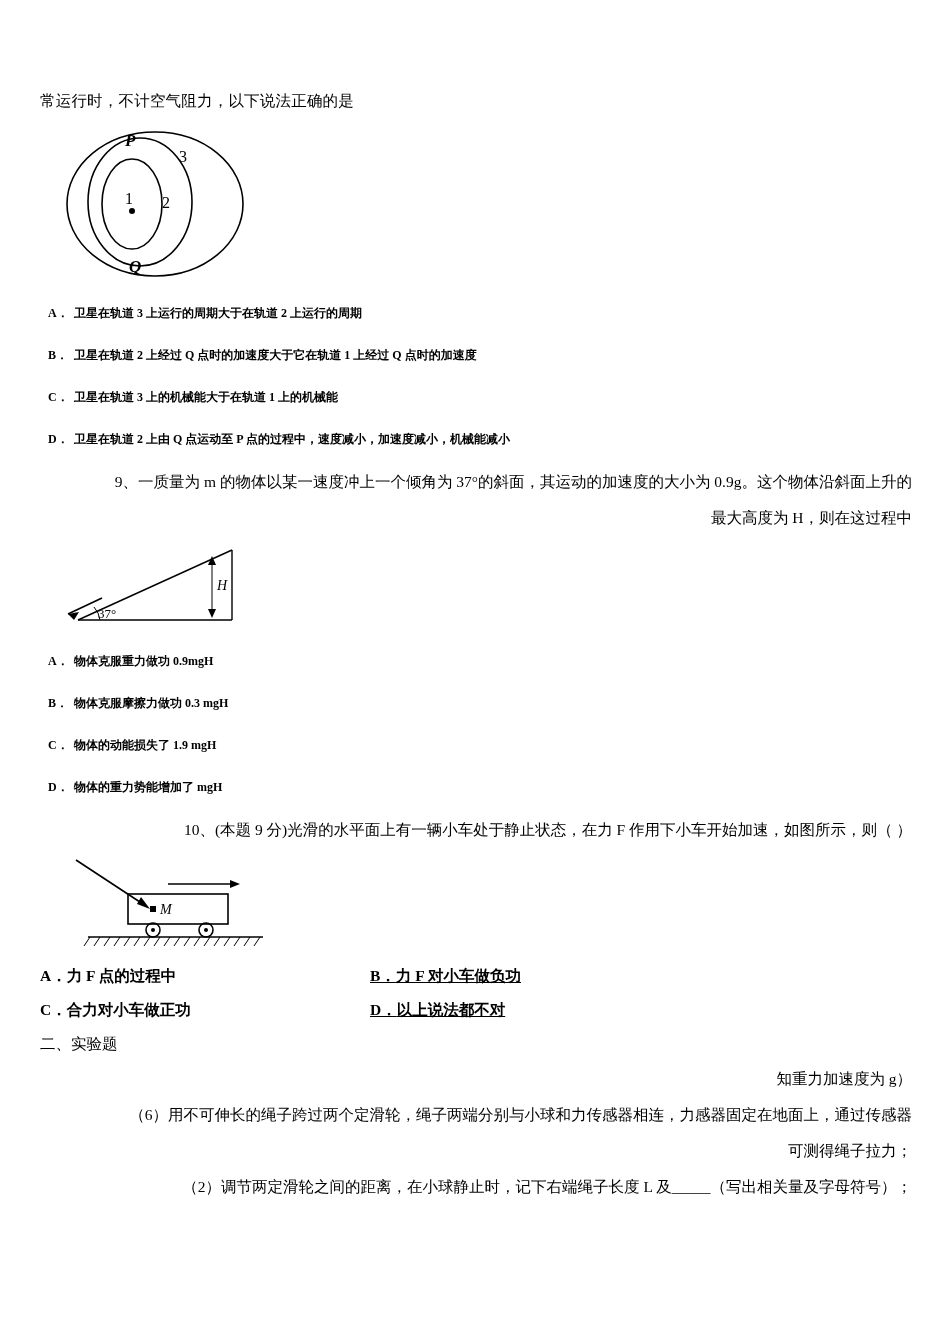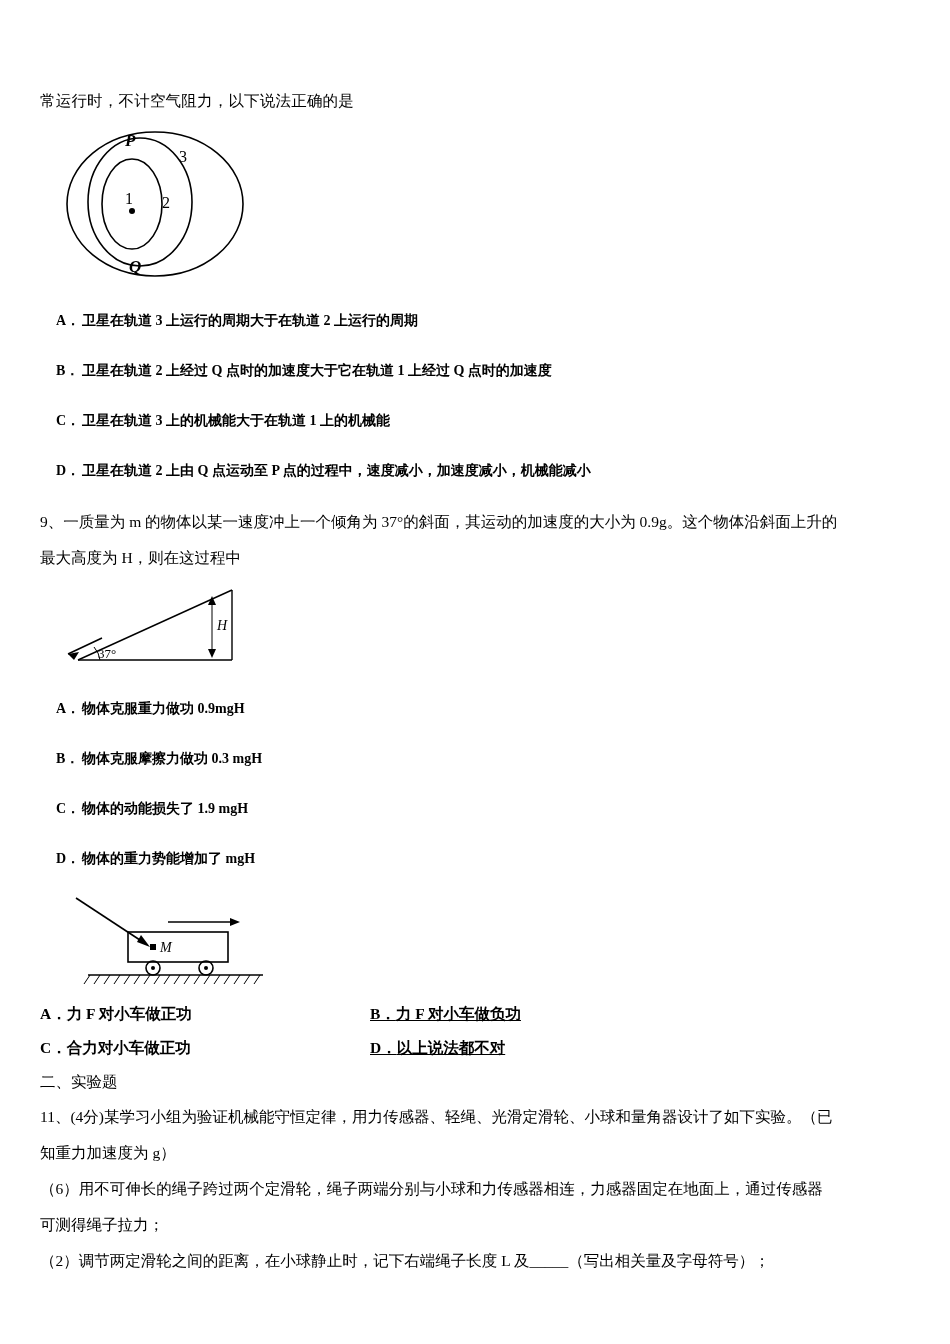--- a/index.html
+++ b/index.html
@@ -29,23 +29,23 @@
     top: 84px;
     width: 872px;
   }
   .ptext {
     font-size: 15.5px;
     line-height: 34px;
     margin: 0;
     letter-spacing: 0.2px;
   }
   .opt {
-    font-size: 14px;
-    line-height: 34px;
-    margin: 16px;
+    font-size: 12px;
+    line-height: 34px;
+    margin: 8px;
     font-weight: bold;
   }
   .opt .lbl {
     display: inline-block;
     min-width: 26px;
   }
   .opt-row {
     display: flex;
     font-size: 15.5px;
     line-height: 34px;
@@ -53,20 +53,21 @@
   }
   .opt-row .c1 { width: 330px; }
   .opt-row .c2 { width: 400px; text-decoration: underline; }
   .fig {
     margin: 6px 0 6px 0;
   }
   .q-para {
     font-size: 15.5px;
     line-height: 36px;
     margin: 0;
+    text-align: right;
   }
   .sec-title {
     font-size: 15.5px;
     line-height: 34px;
     margin: 0;
   }
 </style>
 </head>
 <body>
 
@@ -127,20 +128,21 @@
     <p class="opt">
       <span class="lbl">B．</span><span>物体克服摩擦力做功 0.3 mgH</span>
     </p>
     <p class="opt">
       <span class="lbl">C．</span><span>物体的动能损失了 1.9 mgH</span>
     </p>
     <p class="opt">
       <span class="lbl">D．</span><span>物体的重力势能增加了 mgH</span>
     </p>
 
+    <p class="q-para">10、(本题 9 分)光滑的水平面上有一辆小车处于静止状态，在力 F 作用下小车开始加速，如图所示，则（     ）</p>
 
     <div class="fig" style="margin-left:18px;">
       <svg width="240" height="95" viewBox="0 0 240 95">
         <line x1="18" y1="6" x2="88" y2="52" stroke="#000" stroke-width="1.6"></line>
         <polygon points="92,55 79,50 83,43" fill="#000"></polygon>
         <line x1="110" y1="30" x2="176" y2="30" stroke="#000" stroke-width="1.4"></line>
         <polygon points="182,30 172,26 172,34" fill="#000"></polygon>
         <rect x="70" y="40" width="100" height="30" fill="none" stroke="#000" stroke-width="1.6"></rect>
         <rect x="92" y="52" width="6" height="6" fill="#000"></rect>
         <text x="102" y="60" font-family="Liberation Serif, serif" font-size="14" font-style="italic">M</text>
@@ -167,37 +169,36 @@
           <line x1="172" y1="83" x2="166" y2="92"></line>
             <line x1="182" y1="83" x2="176" y2="92"></line>
           <line x1="192" y1="83" x2="186" y2="92"></line>
             <line x1="202" y1="83" x2="196" y2="92"></line>
         </g>
       </svg>
     </div>
 
     <div class="opt-row">
       <div class="c1">
-        <span class="lbl">A．</span><span>力 F 对小车做正功</span>
+        <span class="lbl">A．</span><span>力 F 点的过程中</span>
       </div>
       <div class="c2">
         <span class="lbl">B．</span><span>力 F 对小车做负功</span>
       </div>
     </div>
     <div class="opt-row">
       <div class="c1">
         <span class="lbl">C．</span><span>合力对小车做正功</span>
       </div>
       <div class="c2">
         <span class="lbl">D．</span><span>以上说法都不对</span>
       </div>
     </div>
 
     <p class="sec-title">二、实验题</p>
 
-    <p class="q-para">11、(4分)某学习小组为验证机械能守恒定律，用力传感器、轻绳、光滑定滑轮、小球和量角器设计了如下实验。（已</p>
     <p class="q-para">知重力加速度为 g）</p>
     <p class="q-para">（6）用不可伸长的绳子跨过两个定滑轮，绳子两端分别与小球和力传感器相连，力感器固定在地面上，通过传感器</p>
     <p class="q-para">可测得绳子拉力；</p>
     <p class="q-para">（2）调节两定滑轮之间的距离，在小球静止时，记下右端绳子长度 L 及_____（写出相关量及字母符号）；</p>
 
   </div>
 </div>
 
 </body></html>

